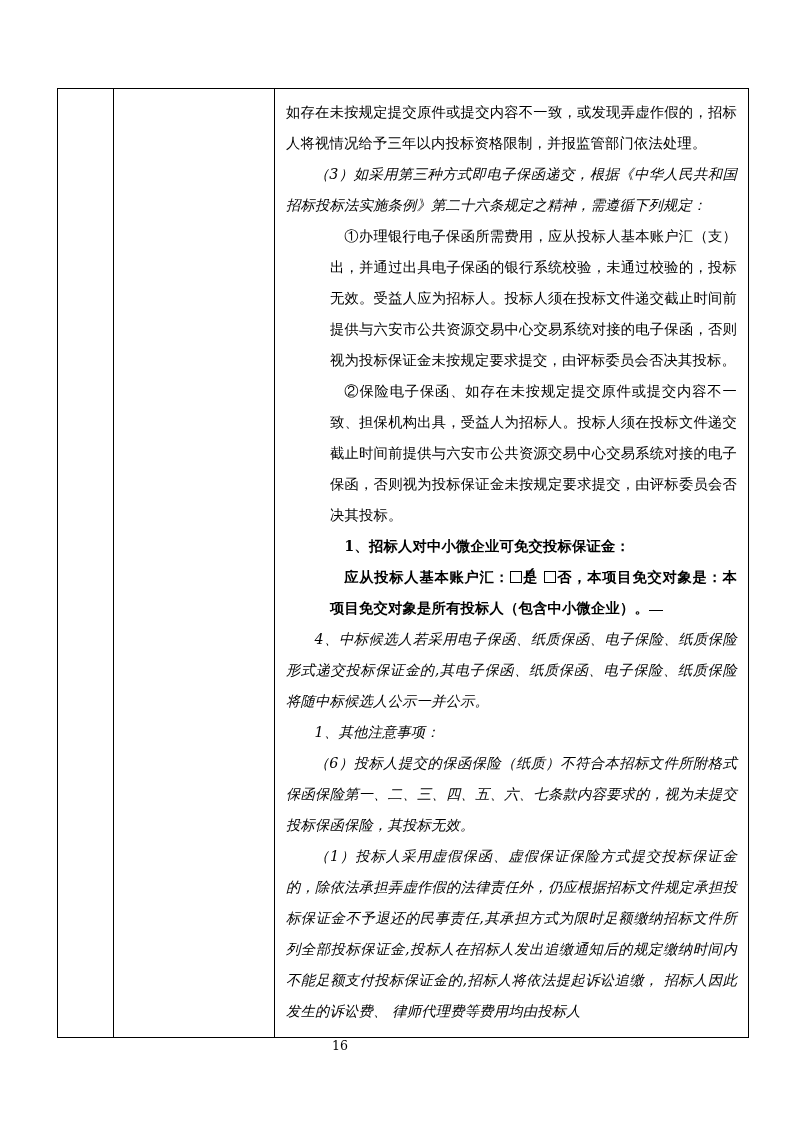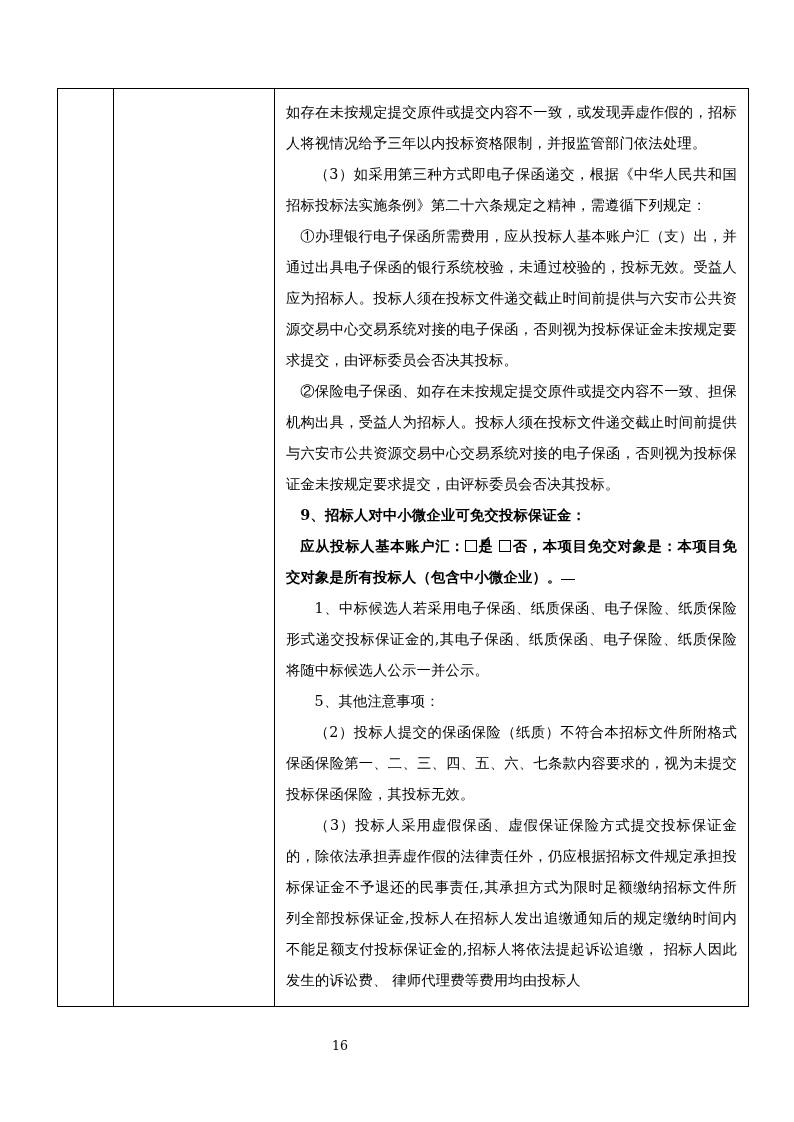--- a/index.html
+++ b/index.html
@@ -43,23 +43,25 @@
   p.para {
     margin: 0;
     font-size: 14.3px;
     line-height: 31px;
     text-align: justify;
     text-justify: inter-ideograph;
     letter-spacing: 0.2px;
   }
   p.indent2 {
     text-indent: 2em;
+    font-style: italic;
   }
   p.indent1 {
     text-indent: 1em;
+    margin-left: 44px;
   }
   p.bold {
     font-weight: bold;
   }
   .page-number {
     position: absolute;
     top: 1038px;
     left: 0;
     width: 680px;
     text-align: center;
@@ -106,31 +108,31 @@
         <div class="cell-content">
 
           <p class="para">如存在未按规定提交原件或提交内容不一致，或发现弄虚作假的，招标人将视情况给予三年以内投标资格限制，并报监管部门依法处理。</p>
 
           <p class="para indent2">（3）如采用第三种方式即电子保函递交，根据《中华人民共和国招标投标法实施条例》第二十六条规定之精神，需遵循下列规定：</p>
 
           <p class="para indent1">①办理银行电子保函所需费用，应从投标人基本账户汇（支）出，并通过出具电子保函的银行系统校验，未通过校验的，投标无效。受益人应为招标人。投标人须在投标文件递交截止时间前提供与六安市公共资源交易中心交易系统对接的电子保函，否则视为投标保证金未按规定要求提交，由评标委员会否决其投标。</p>
 
           <p class="para indent1">②保险电子保函、如存在未按规定提交原件或提交内容不一致、担保机构出具，受益人为招标人。投标人须在投标文件递交截止时间前提供与六安市公共资源交易中心交易系统对接的电子保函，否则视为投标保证金未按规定要求提交，由评标委员会否决其投标。</p>
 
-          <p class="para indent1 bold">9、招标人对中小微企业可免交投标保证金：</p>
+          <p class="para indent1 bold">1、招标人对中小微企业可免交投标保证金：</p>
 
           <p class="para indent1 bold"><span>应从投标人基本账户汇：</span><span class="chk checked"></span><span>是</span>&nbsp;<span class="chk"></span><span>否</span><span>，本项目免交对象是：本项目免交对象是所有投标人（包含中小微企业）。</span><span class="underline-tail"></span></p>
 
-          <p class="para indent2">1、中标候选人若采用电子保函、纸质保函、电子保险、纸质保险形式递交投标保证金的,其电子保函、纸质保函、电子保险、纸质保险将随中标候选人公示一并公示。</p>
+          <p class="para indent2">4、中标候选人若采用电子保函、纸质保函、电子保险、纸质保险形式递交投标保证金的,其电子保函、纸质保函、电子保险、纸质保险将随中标候选人公示一并公示。</p>
 
-          <p class="para indent2">5、其他注意事项：</p>
+          <p class="para indent2">1、其他注意事项：</p>
 
-          <p class="para indent2">（2）投标人提交的保函保险（纸质）不符合本招标文件所附格式保函保险第一、二、三、四、五、六、七条款内容要求的，视为未提交投标保函保险，其投标无效。</p>
+          <p class="para indent2">（6）投标人提交的保函保险（纸质）不符合本招标文件所附格式保函保险第一、二、三、四、五、六、七条款内容要求的，视为未提交投标保函保险，其投标无效。</p>
 
-          <p class="para indent2">（3）投标人采用虚假保函、虚假保证保险方式提交投标保证金的，除依法承担弄虚作假的法律责任外，仍应根据招标文件规定承担投标保证金不予退还的民事责任,其承担方式为限时足额缴纳招标文件所列全部投标保证金,投标人在招标人发出追缴通知后的规定缴纳时间内不能足额支付投标保证金的,招标人将依法提起诉讼追缴， 招标人因此发生的诉讼费、 律师代理费等费用均由投标人</p>
+          <p class="para indent2">（1）投标人采用虚假保函、虚假保证保险方式提交投标保证金的，除依法承担弄虚作假的法律责任外，仍应根据招标文件规定承担投标保证金不予退还的民事责任,其承担方式为限时足额缴纳招标文件所列全部投标保证金,投标人在招标人发出追缴通知后的规定缴纳时间内不能足额支付投标保证金的,招标人将依法提起诉讼追缴， 招标人因此发生的诉讼费、 律师代理费等费用均由投标人</p>
 
         </div>
       </td>
     </tr>
   </tbody>
     </table>
 
   <div class="page-number">16</div>
 
 </div>

